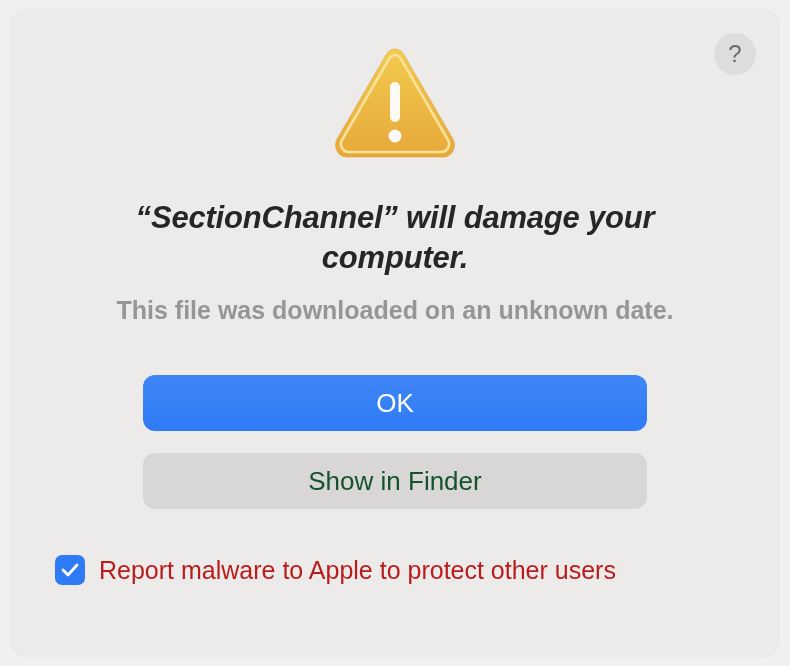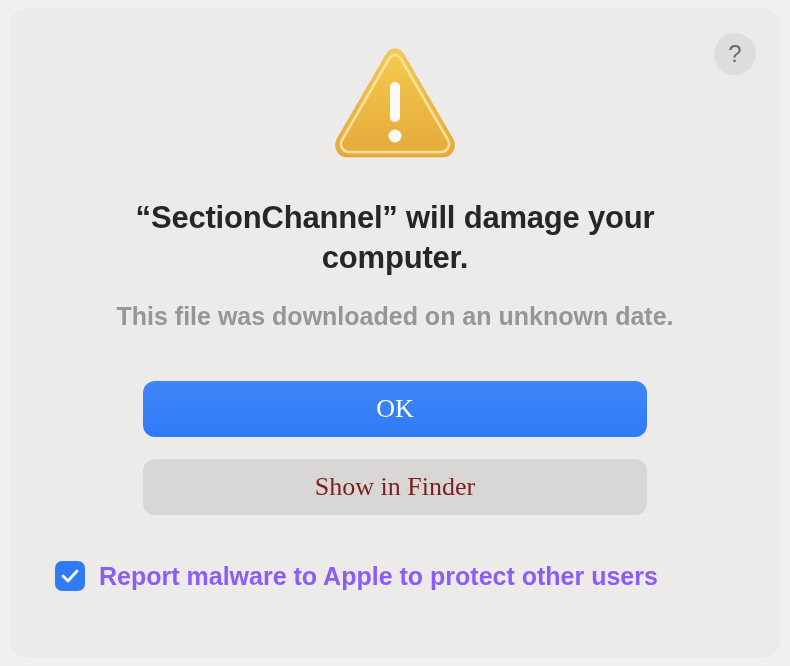--- a/index.html
+++ b/index.html
@@ -53,23 +53,24 @@
       display: flex;
       align-items: center;
       justify-content: center;
     }
     .title {
       font-size: 31px;
       font-weight: 700;
       color: #262626;
       text-align: center;
       line-height: 1.28;
-      margin-bottom: 25px;
+      margin-bottom: 19px;
       max-width: 600px;
       letter-spacing: -0.2px;
+      font-style: italic;
     }
     .subtitle {
       font-size: 25px;
       color: #969696;
       text-align: center;
       margin-bottom: 50px;
       font-weight: 700;
     }
     .button-group {
       width: 504px;
@@ -82,29 +83,28 @@
       width: 100%;
       height: 56px;
       border-radius: 12px;
       font-size: 26px;
       font-weight: 400;
       border: none;
       cursor: pointer;
       display: flex;
       align-items: center;
       justify-content: center;
-      font-family: Liberation Serif, serif;
     }
     .btn-primary {
       background: linear-gradient(to bottom, #3f86f7, #2f7bf6);
       color: #ffffff;
     }
     .btn-secondary {
       background: #d8d7d6;
-      color: #7f1d1d;
+      color: #14532d;
     }
     .checkbox-row {
       display: flex;
       align-items: center;
       gap: 14px;
       width: 100%;
       padding-left: 0px;
     }
     .checkbox {
       width: 30px;
@@ -116,22 +116,22 @@
       justify-content: center;
       cursor: pointer;
       flex-shrink: 0;
     }
     .checkbox svg {
       width: 20px;
       height: 20px;
     }
     .checkbox-label {
       font-size: 25px;
-      color: #8b5cf6;
-      font-weight: 700;
+      color: #b91c1c;
+      font-weight: 400;
     }
   </style>
 </head>
 <body>
 
 <div class="dialog">
   <button class="help-button">
     <span>?</span>
   </button>
 

